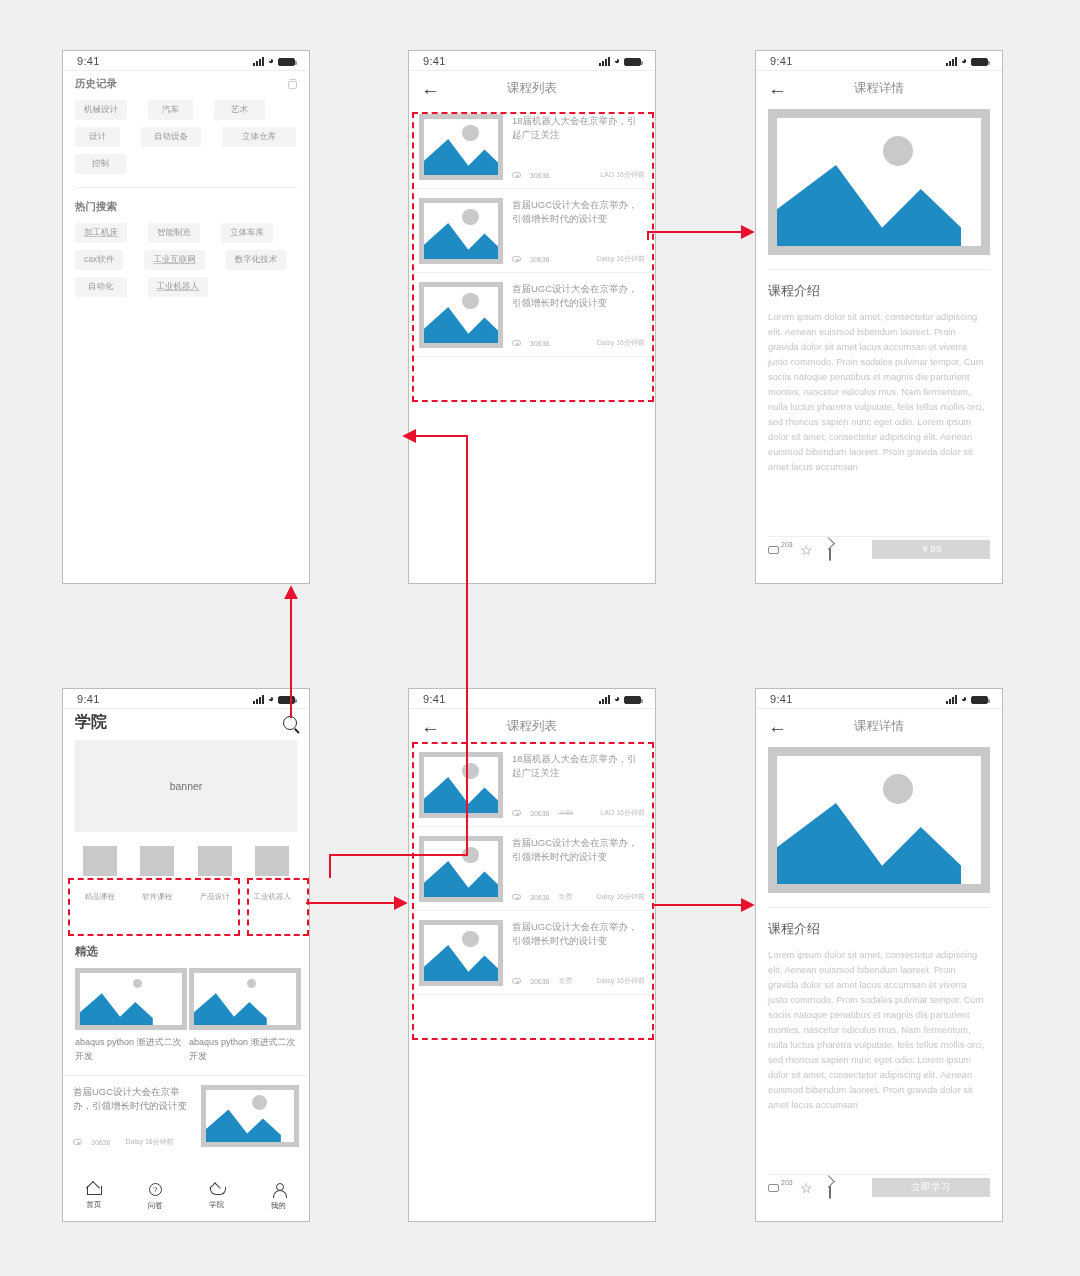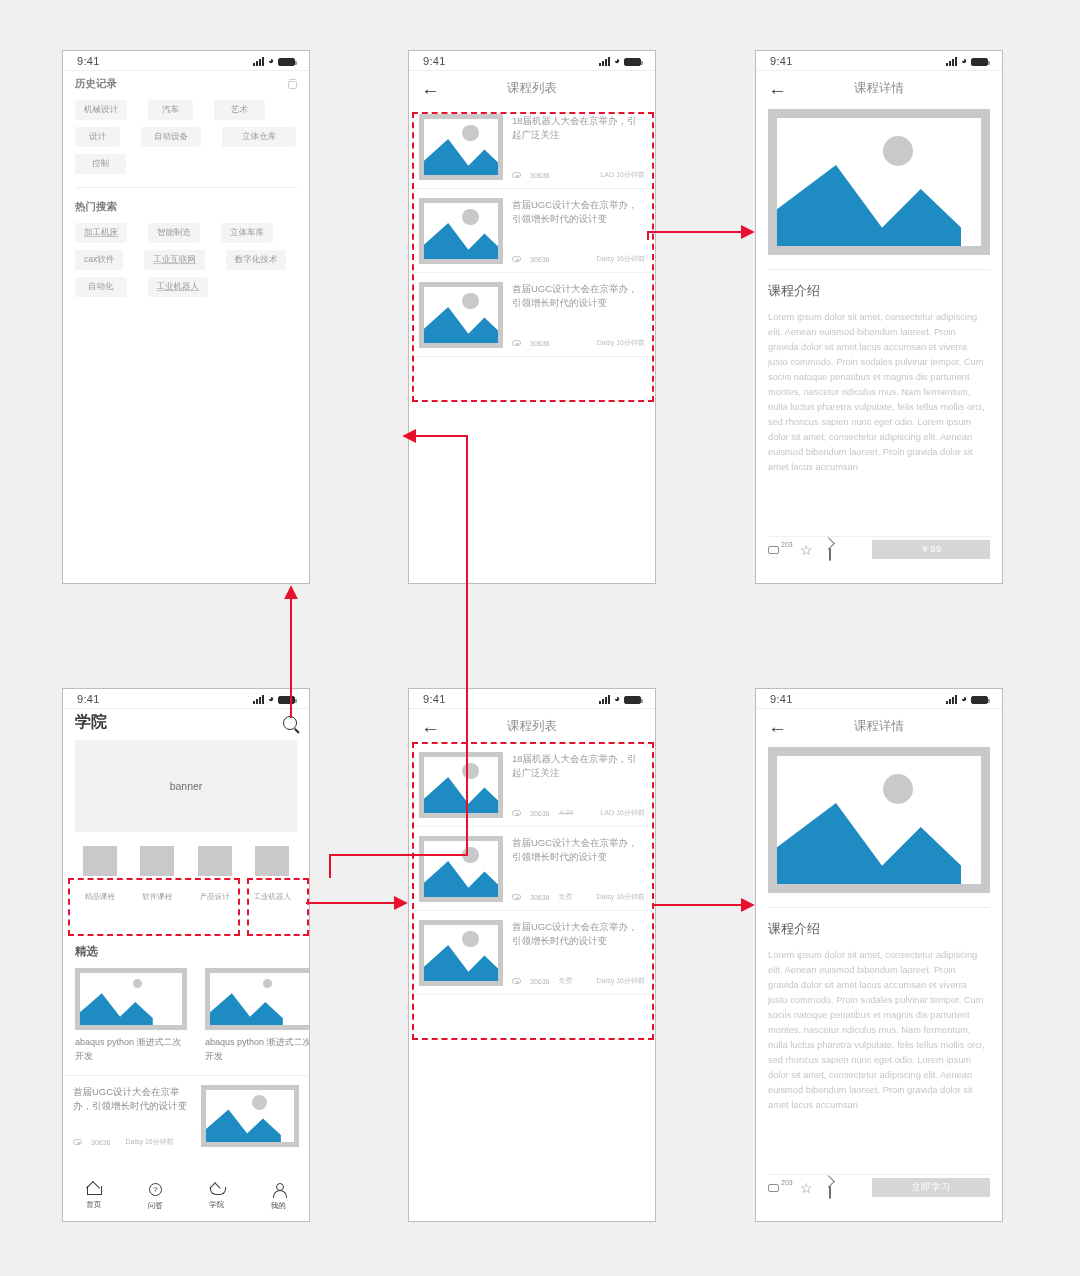--- a/index.html
+++ b/index.html
@@ -235,21 +235,21 @@
   }
   .cat { flex: 1; display:flex; flex-direction:column; align-items:center; gap:16px; }
   .cat-ico {
     width: 34px; height: 30px; background: #c9c9c9; padding: 3px;
   }
   .cat-ico-in { width:100%; height:100%; background:#fff; position:relative; overflow:hidden; }
   .cat-ico-in .mtn { position:absolute; left:0; right:0; bottom:0; height:66%; }
   .cat-label { font-size: 7.5px; color: #9f9f9f; }
   .feat-head { font-size: 11.5px; color:#5c5c5c; padding: 5px 12px 0; font-weight:bold;margin-top:29px; }
   .feat-scroll {
-    display: flex; gap: 18px; padding: 9px 0 0 12px; overflow: hidden;
+    display: flex; gap: 2px; padding: 9px 0 0 12px; overflow: hidden;
   }
   .feat-card { flex: none; width: 112px; }
   .feat-img {
     width: 100%; height: 62px; background: #c9c9c9; padding: 5px;
   }
   .feat-img-in { width:100%; height:100%; background:#fff; position:relative; overflow:hidden; }
   .feat-img-in .sun {
     position:absolute; width:9px; height:9px; background:#c9c9c9;
     border-radius:50%; left:52%; top:12%;
   }

